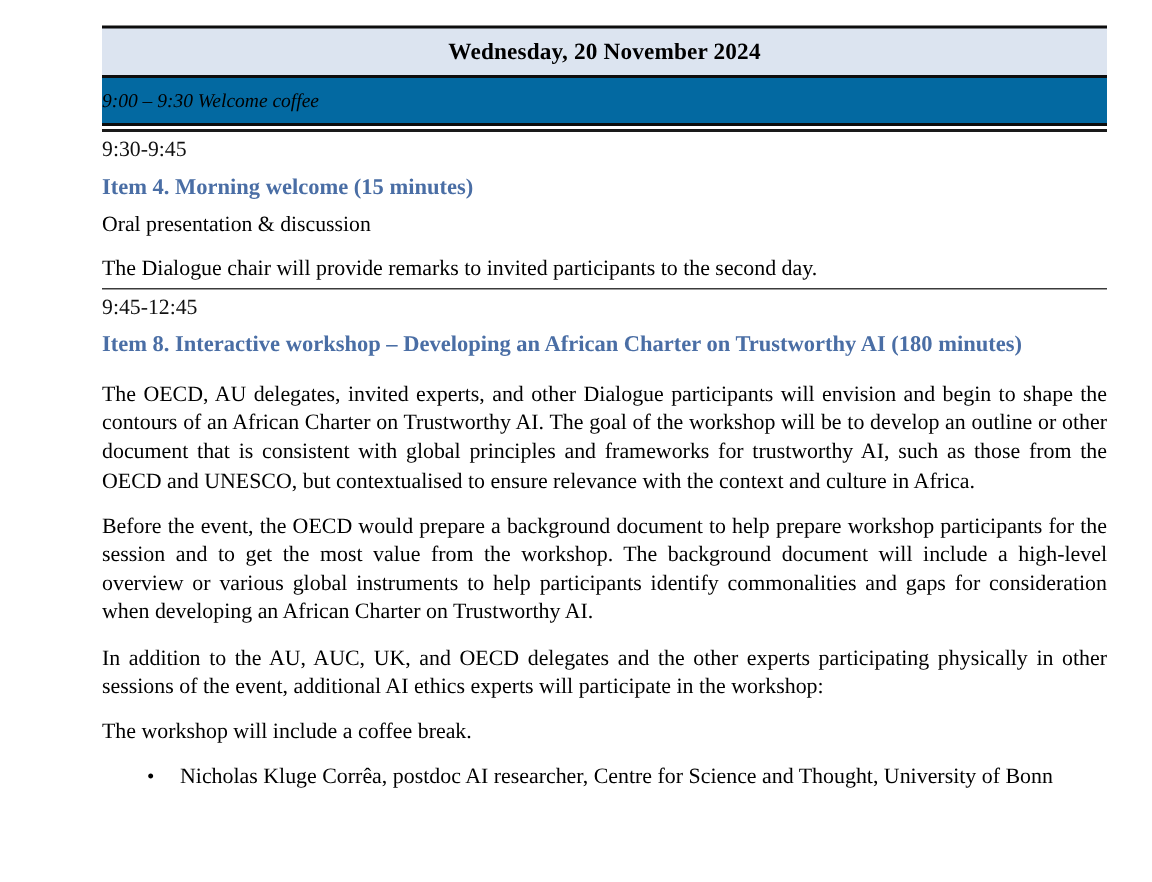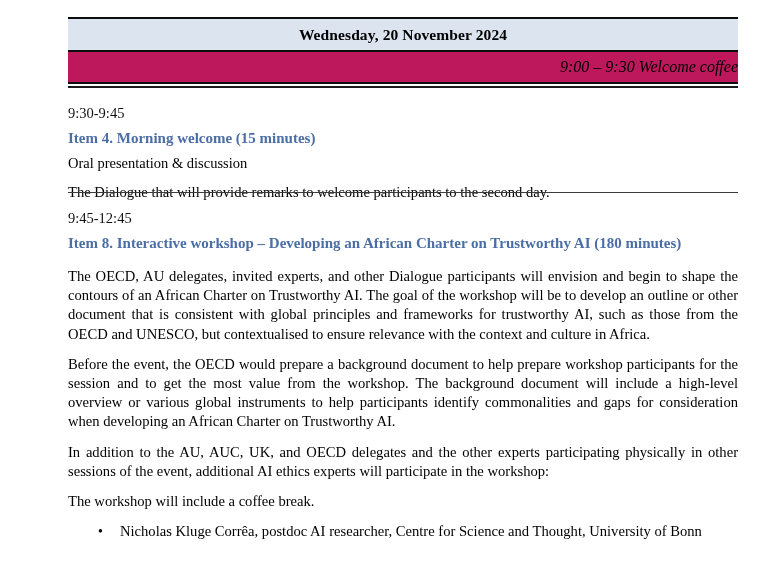--- a/index.html
+++ b/index.html
@@ -40,25 +40,25 @@
     border-top: 2.5px solid #0d0d0d;
     border-bottom: 2.5px solid #0d0d0d;
     text-align: center;
     font-weight: bold;
     font-size: 15.5px;
     letter-spacing: 0.1px;
     height: 31px;
     line-height: 31px;
   }
   .day-sub-cell {
-    background: #be185d;
+    background: #0369a1;
     border-bottom: 2.5px solid #0d0d0d;
-    text-align: right;
+    text-align: left;
     font-style: italic;
-    font-size: 16px;
+    font-size: 13px;
     height: 30px;
     line-height: 30px;
   }
 
   
   .session {
     position: absolute;
     left: 48px;
     width: 670px;
   }
@@ -68,21 +68,21 @@
     height: 0;
     font-size: 0;
     line-height: 0;
   }
   .rule.thin {
     border-top: 1.3px solid #3b3b3b;
   }
   .time-label {
     font-size: 14.5px;
     line-height: 19px;
-    padding-top: 16px;
+    padding-top: 3px;
     color: #111111;
   }
   .item-heading {
     color: #4a6ea5;
     font-weight: bold;
     font-size: 15px;
     line-height: 22px;
     padding-top: 4px;
   }
   .format-label {
@@ -141,21 +141,21 @@
     </tr>
   </tbody>
     </table>
 
   <div class="session" style="top:86px;">
     <div class="rule"></div>
     <div class="time-label">9:30-9:45</div>
     <div class="item-heading">Item 4. Morning welcome (15 minutes)</div>
     <div class="format-label">Oral presentation &amp; discussion</div>
     <div class="spacer-sm"></div>
-    <p class="body">The Dialogue that will provide remarks to welcome participants to the second day.</p>
+    <p class="body">The Dialogue chair will provide remarks to invited participants to the second day.</p>
   </div>
 
   <div class="session" style="top:192px;">
     <div class="rule thin"></div>
     <div class="time-label">9:45-12:45</div>
     <div class="item-heading">Item 8. Interactive workshop – Developing an African Charter on Trustworthy AI (180 minutes)</div>
     <div class="spacer-md"></div>
 
     <p class="body">The OECD, AU delegates, invited experts, and other Dialogue participants will envision and begin to shape the contours of an African Charter on Trustworthy AI. The goal of the workshop will be to develop an outline or other document that is consistent with global principles and frameworks for trustworthy AI, such as those from the OECD and UNESCO, but contextualised to ensure relevance with the context and culture in Africa.</p>
     <p class="body">Before the event, the OECD would prepare a background document to help prepare workshop participants for the session and to get the most value from the workshop. The background document will include a high-level overview or various global instruments to help participants identify commonalities and gaps for consideration when developing an African Charter on Trustworthy AI.</p>

